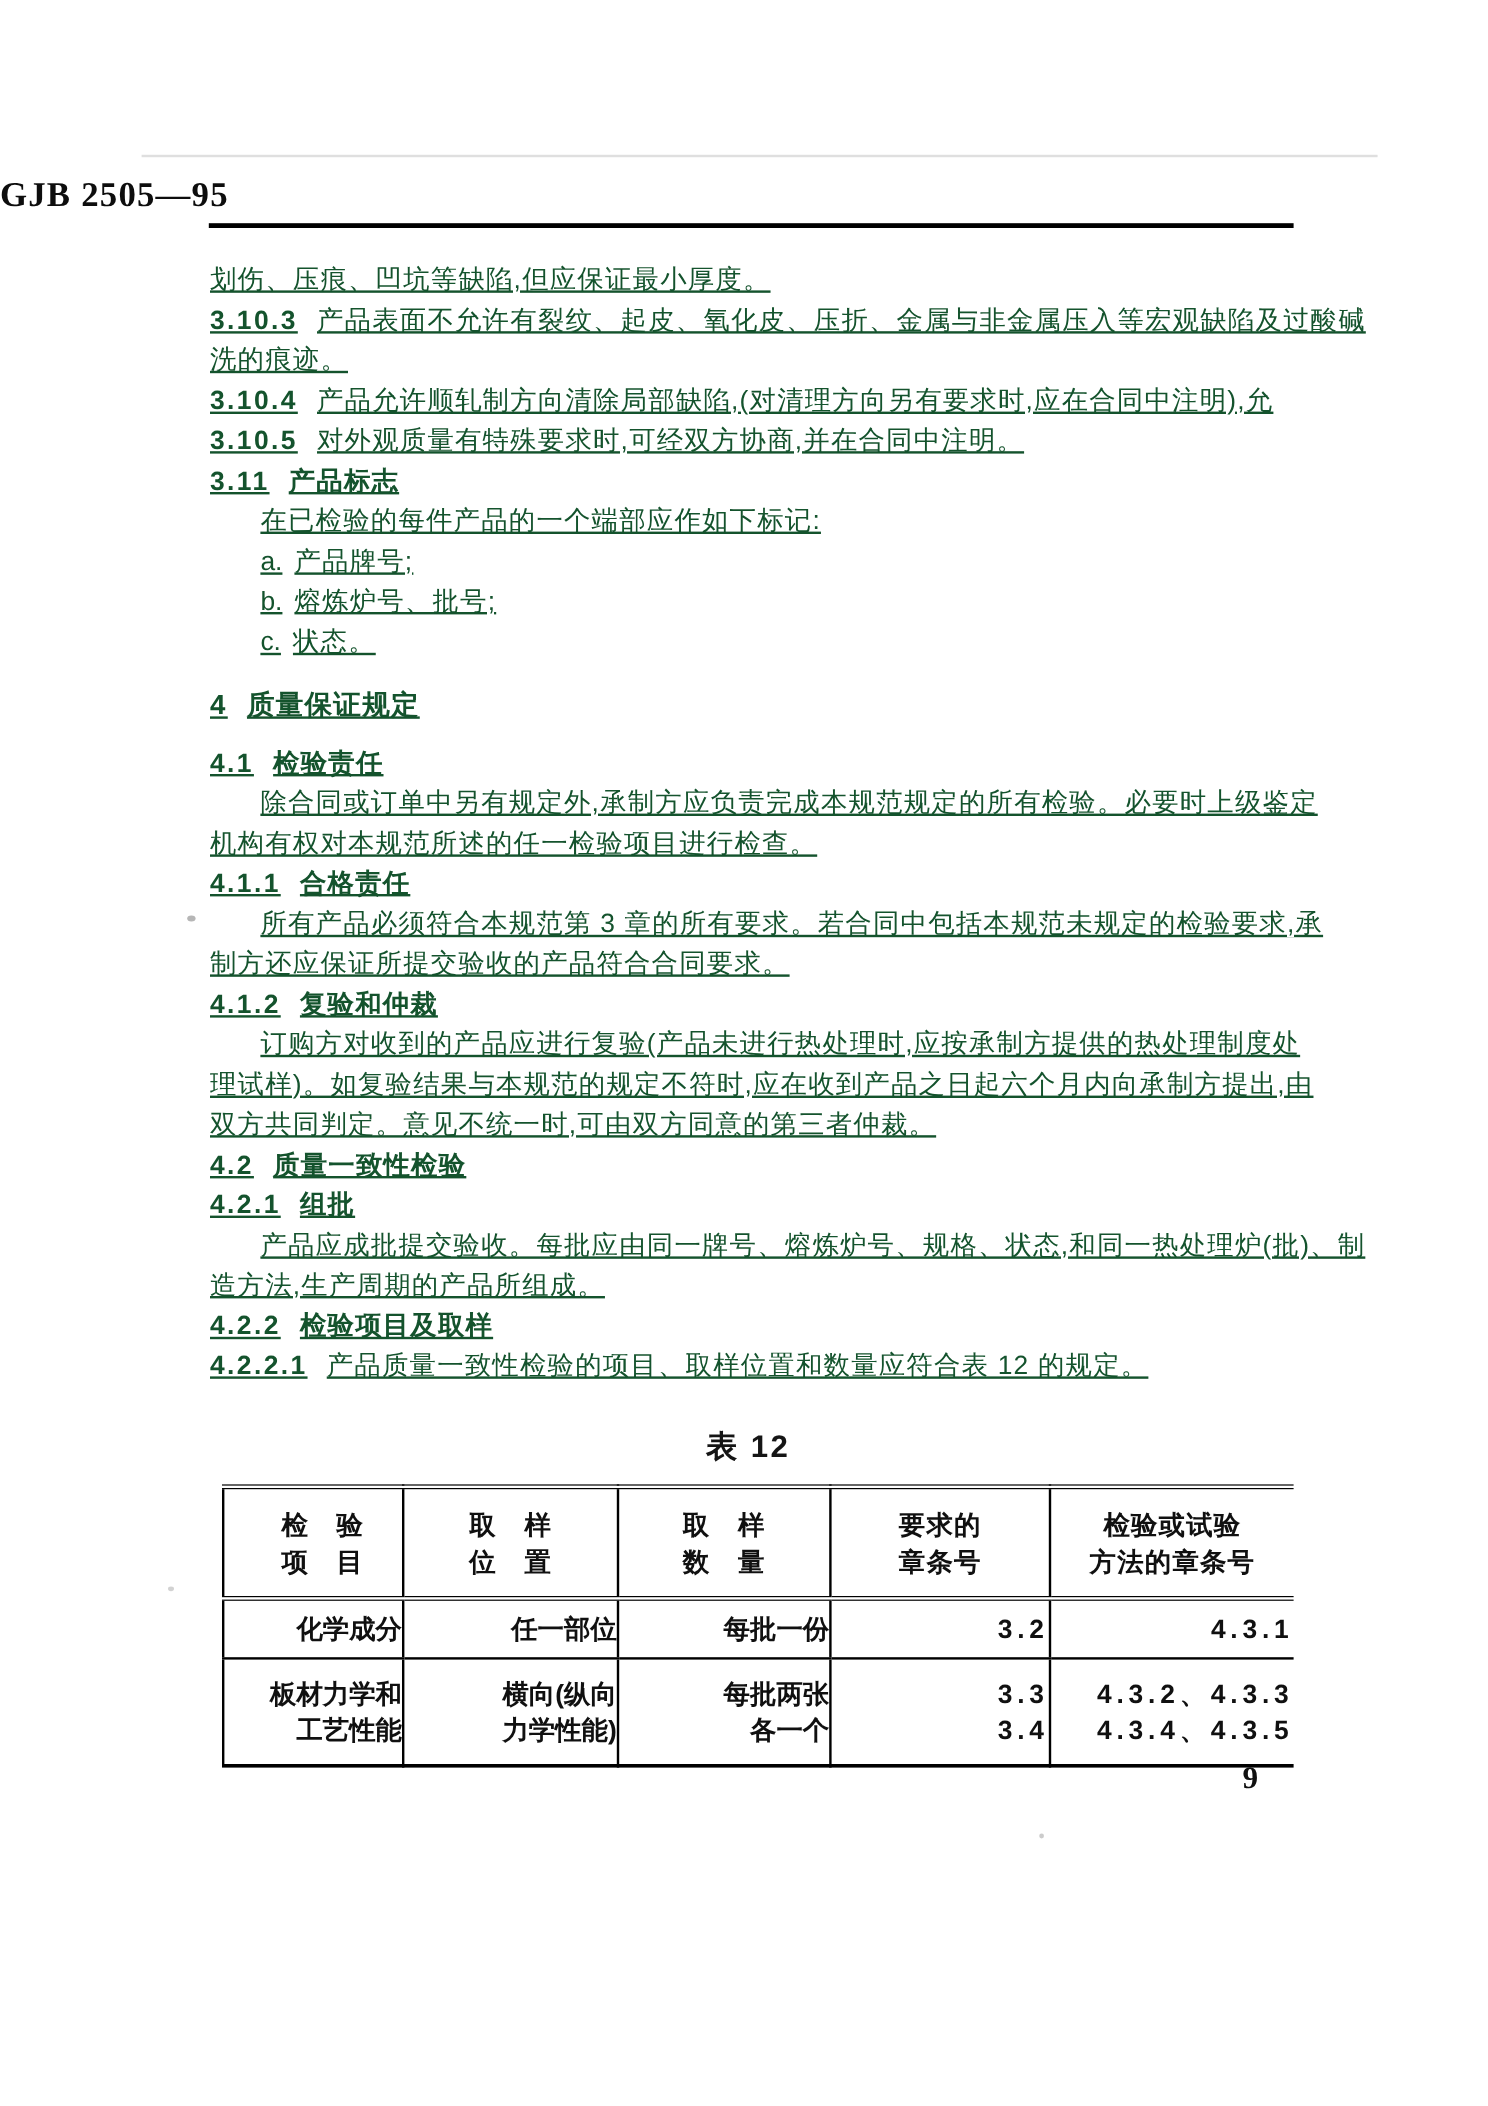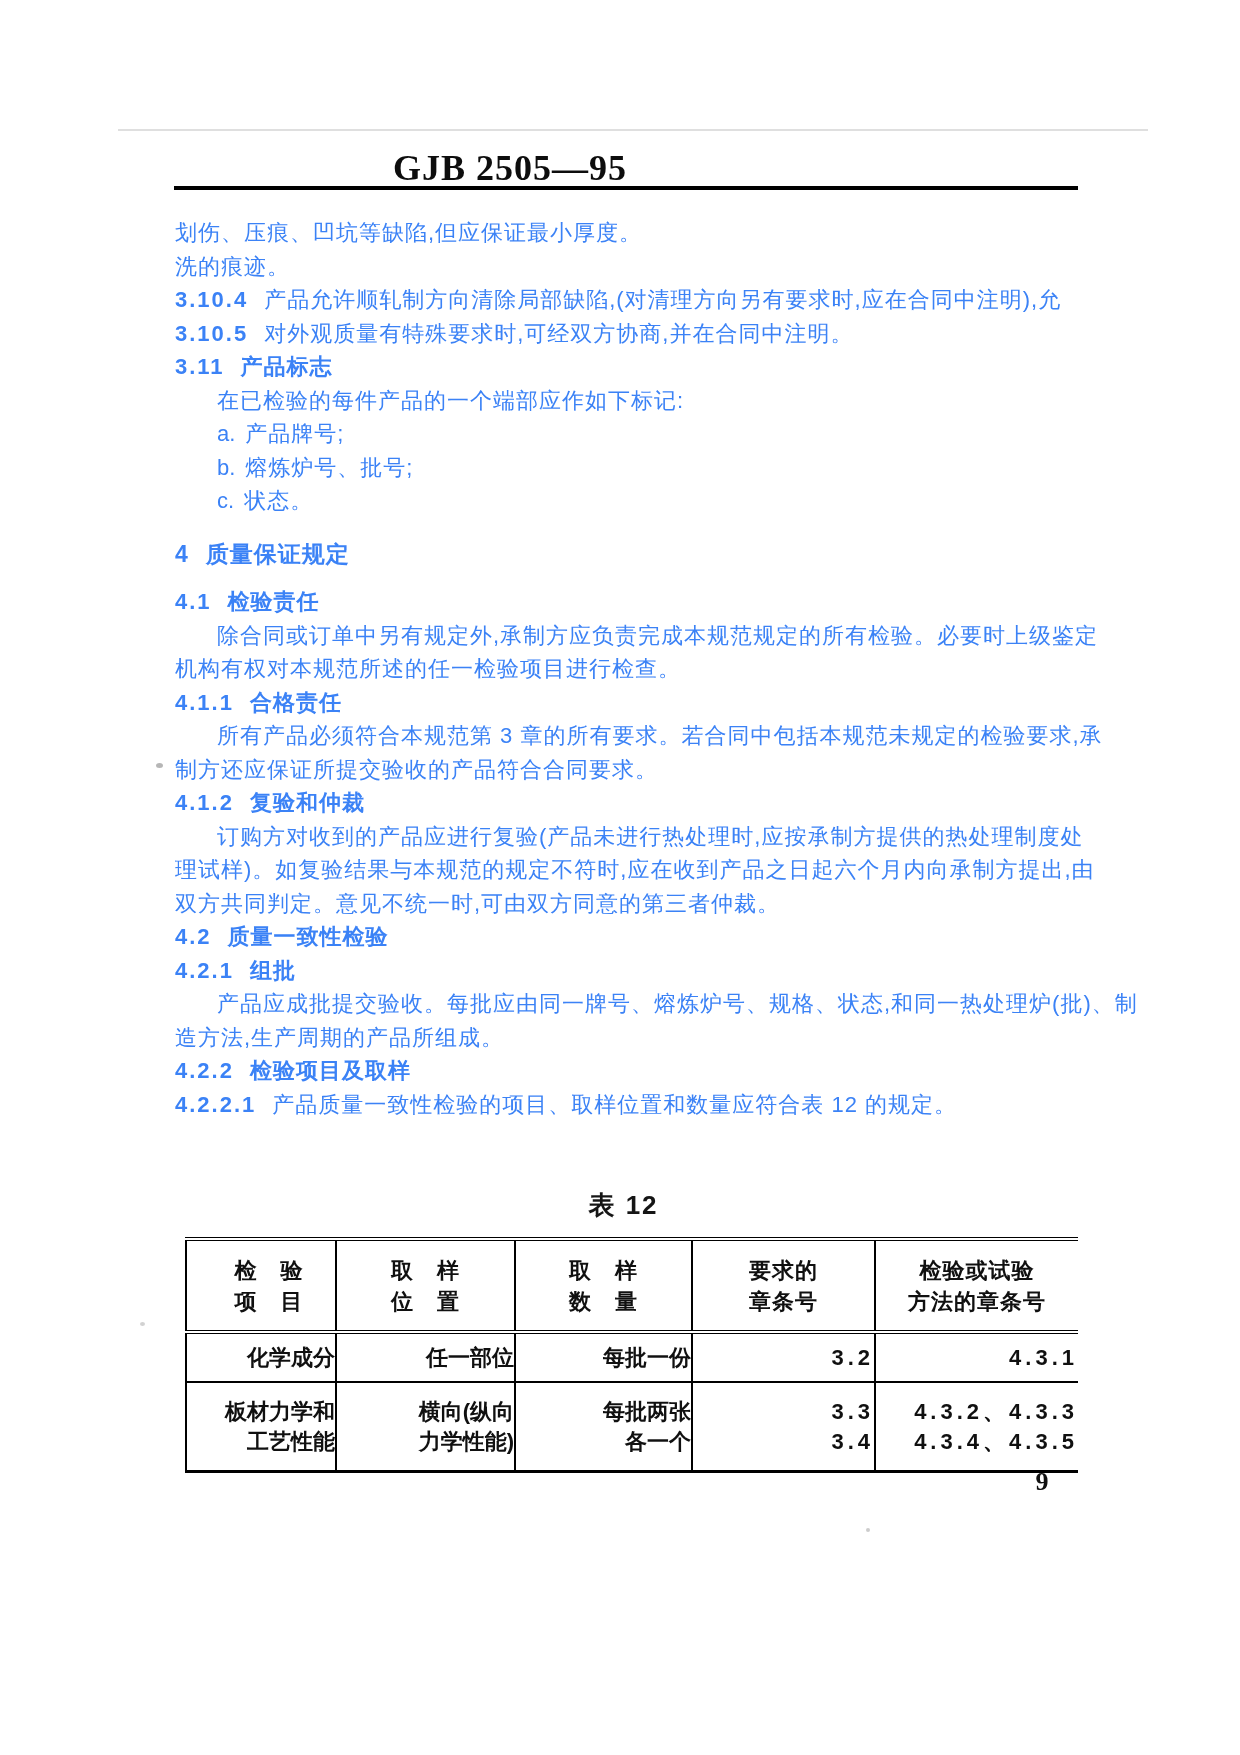--- a/index.html
+++ b/index.html
@@ -7,30 +7,30 @@
     width:1240px;height:1755px;position:relative;
     background:#ffffff;color:#151515;
     font-family:"Liberation Sans","DejaVu Sans",sans-serif;
     overflow:hidden;
   }
   .page{position:absolute;inset:0;}
 
   
   .top-faint-rule{position:absolute;left:118px;top:129px;width:1030px;height:2px;background:#c4c4c4;opacity:.55;}
   .doc-number{
-    position:absolute;left:0;top:147px;width:1020px;text-align:center;
+    position:absolute;left:0;top:147px;width:1020px;
     font-family:"Liberation Serif","DejaVu Serif",serif;
-    font-weight:700;font-size:36px;letter-spacing:1px;color:#0d0d0d;
+    font-weight:700;font-size:29px;letter-spacing:1px;color:#0d0d0d;
   }
   .thick-rule{position:absolute;left:174px;top:186px;width:904px;height:4px;background:#000;}
 
   
   .body-text{
     position:absolute;left:175px;top:216px;width:905px;
-    font-size:22px;line-height:33.5px;font-weight:500;color:#3b82f6;
+    font-size:22px;line-height:33.5px;font-weight:500;color:#14532d;text-decoration:underline;
   }
   .line{white-space:nowrap;letter-spacing:1px;}
   .indent{padding-left:42px;}
   .list{padding-left:42px;}
   .heading{font-weight:800;}
   .section{margin-top:20px;font-weight:800;font-size:23px;}
   .subsection{margin-top:14px;font-weight:800;}
   .num{font-weight:700;margin-right:16px;letter-spacing:2px;white-space:nowrap;}
   .list .num{font-weight:500;margin-right:10px;letter-spacing:0;}
   .heading .num,.section .num,.subsection .num{font-weight:800;}
@@ -82,20 +82,21 @@
 </head>
 <body>
 
 <div class="page">
   <div class="top-faint-rule"></div>
   <div class="doc-number">GJB 2505—95</div>
   <div class="thick-rule"></div>
 
   <div class="body-text">
       <div class="line flush"><span>划伤、压痕、凹坑等缺陷,但应保证最小厚度。</span></div>
+      <div class="line flush"><span class="num">3.10.3</span><span>产品表面不允许有裂纹、起皮、氧化皮、压折、金属与非金属压入等宏观缺陷及过酸碱</span></div>
       <div class="line flush"><span>洗的痕迹。</span></div>
       <div class="line flush"><span class="num">3.10.4</span><span>产品允许顺轧制方向清除局部缺陷,(对清理方向另有要求时,应在合同中注明),允</span></div>
       <div class="line flush"><span class="num">3.10.5</span><span>对外观质量有特殊要求时,可经双方协商,并在合同中注明。</span></div>
       <div class="line heading"><span class="num">3.11</span><span>产品标志</span></div>
       <div class="line indent"><span>在已检验的每件产品的一个端部应作如下标记:</span></div>
       <div class="line list"><span class="num">a.</span><span>产品牌号;</span></div>
       <div class="line list"><span class="num">b.</span><span>熔炼炉号、批号;</span></div>
       <div class="line list"><span class="num">c.</span><span>状态。</span></div>
       <div class="line section"><span class="num">4</span><span>质量保证规定</span></div>
       <div class="line subsection"><span class="num">4.1</span><span>检验责任</span></div>

